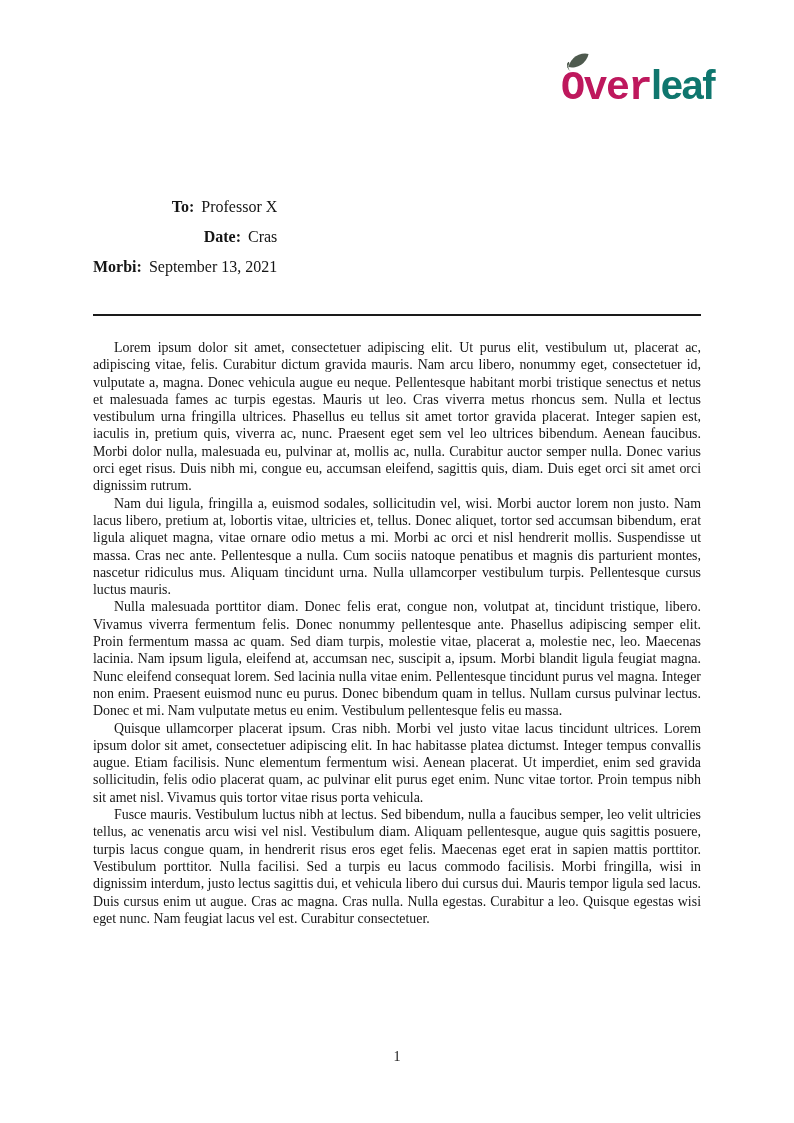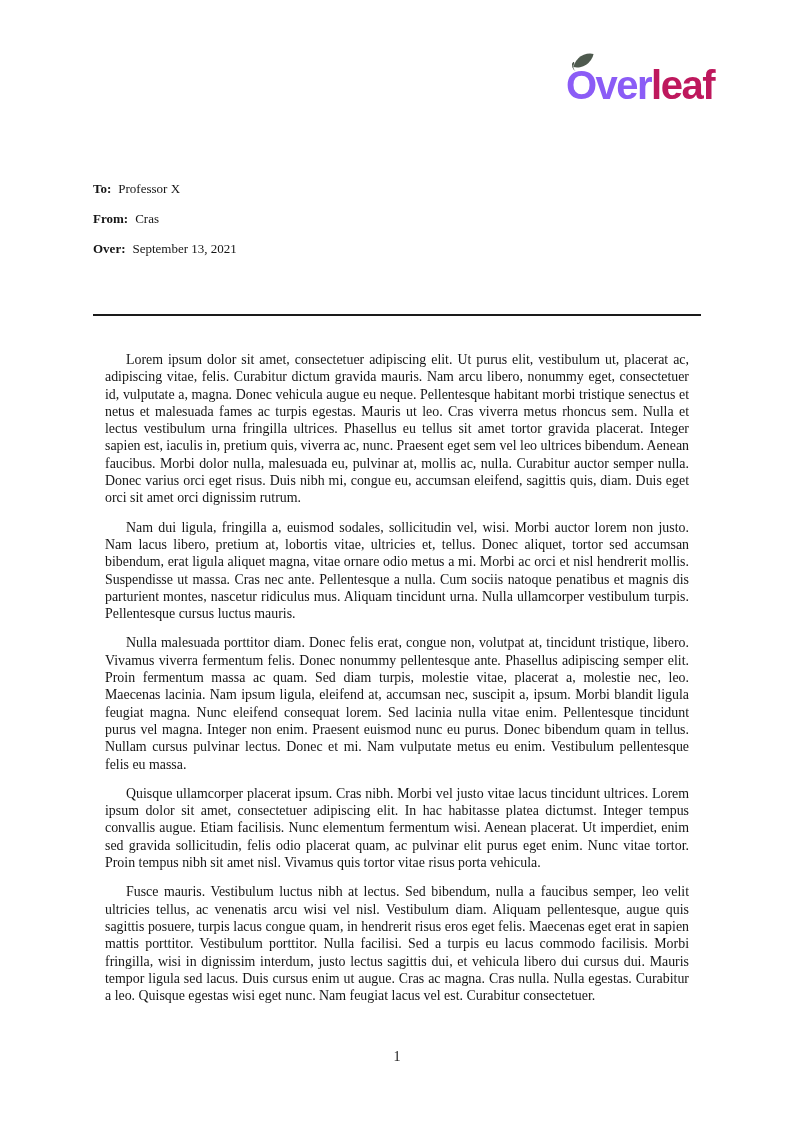--- a/index.html
+++ b/index.html
@@ -21,22 +21,22 @@
     position: absolute;
     top: 63px;
     right: 80px;
     font-family: "Liberation Sans", sans-serif;
     font-weight: bold;
     font-size: 40px;
     letter-spacing: -1.5px;
     line-height: 44px;
     white-space: nowrap;
   }
-  .logo-over { color: #8b5cf6; }
-  .logo-leaf { color: #be185d; }
+  .logo-over { color: #be185d; font-family: Liberation Mono, monospace; }
+  .logo-leaf { color: #0f766e; }
   .leaf-icon {
     position: absolute;
     left: 9px;
     top: -11px;
     width: 17px;
     height: 17px;
     background: #4E5A4E;
     border-radius: 100% 0 100% 0;
     transform: rotate(12deg);
   }
@@ -50,22 +50,23 @@
     border-left: 2px solid #4E5A4E;
     border-bottom: 0 solid transparent;
     border-radius: 0 0 0 90%;
     transform: rotate(20deg);
   }
 
   
   .fields {
     position: absolute;
     left: 93px;
-    top: 181px;
-    font-size: 13px;
+    top: 199px;
+    font-size: 16px;
+    text-align: right;
   }
   .field {
     line-height: 16px;
     margin-bottom: 14px; 
     white-space: nowrap;
   }
   .field-label { font-weight: bold; margin-right: 7px; }
 
   
   .rule {
@@ -83,21 +84,21 @@
   .body-text {
     position: absolute;
     left: 93px;
     top: 339px;
     width: 608px;
     text-align: justify;
     font-size: 13.9px;
     line-height: 17.3px;
   }
   .body-text p {
-    margin: 12px;
+    margin: 0;
     text-indent: 21px;
     hyphens: auto;
   }
 
   
   .footer {
     position: absolute;
     left: 0;
     top: 1049px;
     width: 794px;
@@ -112,24 +113,24 @@
 
   <div class="logo">
     <span class="leaf-icon"></span><span class="logo-over">Over</span><span class="logo-leaf">leaf</span>
   </div>
 
   <div class="fields">
     <div class="field">
       <span class="field-label">To:</span><span>Professor X</span>
     </div>
     <div class="field">
-      <span class="field-label">From:</span><span>Cras</span>
+      <span class="field-label">Date:</span><span>Cras</span>
     </div>
     <div class="field">
-      <span class="field-label">Over:</span><span>September 13, 2021</span>
+      <span class="field-label">Morbi:</span><span>September 13, 2021</span>
     </div>
   </div>
 
   <div class="rule"></div>
 
   <div class="body-text">
     <p>Lorem ipsum dolor sit amet, consectetuer adipiscing elit. Ut purus elit, vestibulum ut, placerat ac, adipiscing vitae, felis. Curabitur dictum gravida mauris. Nam arcu libero, nonummy eget, consectetuer id, vulputate a, magna. Donec vehicula augue eu neque. Pellentesque habitant morbi tristique senectus et netus et malesuada fames ac turpis egestas. Mauris ut leo. Cras viverra metus rhoncus sem. Nulla et lectus vestibulum urna fringilla ultrices. Phasellus eu tellus sit amet tortor gravida placerat. Integer sapien est, iaculis in, pretium quis, viverra ac, nunc. Praesent eget sem vel leo ultrices bibendum. Aenean faucibus. Morbi dolor nulla, malesuada eu, pulvinar at, mollis ac, nulla. Curabitur auctor semper nulla. Donec varius orci eget risus. Duis nibh mi, congue eu, accumsan eleifend, sagittis quis, diam. Duis eget orci sit amet orci dignissim rutrum.</p>
     <p>Nam dui ligula, fringilla a, euismod sodales, sollicitudin vel, wisi. Morbi auctor lorem non justo. Nam lacus libero, pretium at, lobortis vitae, ultricies et, tellus. Donec aliquet, tortor sed accumsan bibendum, erat ligula aliquet magna, vitae ornare odio metus a mi. Morbi ac orci et nisl hendrerit mollis. Suspendisse ut massa. Cras nec ante. Pellentesque a nulla. Cum sociis natoque penatibus et magnis dis parturient montes, nascetur ridiculus mus. Aliquam tincidunt urna. Nulla ullamcorper vestibulum turpis. Pellentesque cursus luctus mauris.</p>
     <p>Nulla malesuada porttitor diam. Donec felis erat, congue non, volutpat at, tincidunt tristique, libero. Vivamus viverra fermentum felis. Donec nonummy pellentesque ante. Phasellus adipiscing semper elit. Proin fermentum massa ac quam. Sed diam turpis, molestie vitae, placerat a, molestie nec, leo. Maecenas lacinia. Nam ipsum ligula, eleifend at, accumsan nec, suscipit a, ipsum. Morbi blandit ligula feugiat magna. Nunc eleifend consequat lorem. Sed lacinia nulla vitae enim. Pellentesque tincidunt purus vel magna. Integer non enim. Praesent euismod nunc eu purus. Donec bibendum quam in tellus. Nullam cursus pulvinar lectus. Donec et mi. Nam vulputate metus eu enim. Vestibulum pellentesque felis eu massa.</p>
     <p>Quisque ullamcorper placerat ipsum. Cras nibh. Morbi vel justo vitae lacus tincidunt ultrices. Lorem ipsum dolor sit amet, consectetuer adipiscing elit. In hac habitasse platea dictumst. Integer tempus convallis augue. Etiam facilisis. Nunc elementum fermentum wisi. Aenean placerat. Ut imperdiet, enim sed gravida sollicitudin, felis odio placerat quam, ac pulvinar elit purus eget enim. Nunc vitae tortor. Proin tempus nibh sit amet nisl. Vivamus quis tortor vitae risus porta vehicula.</p>

